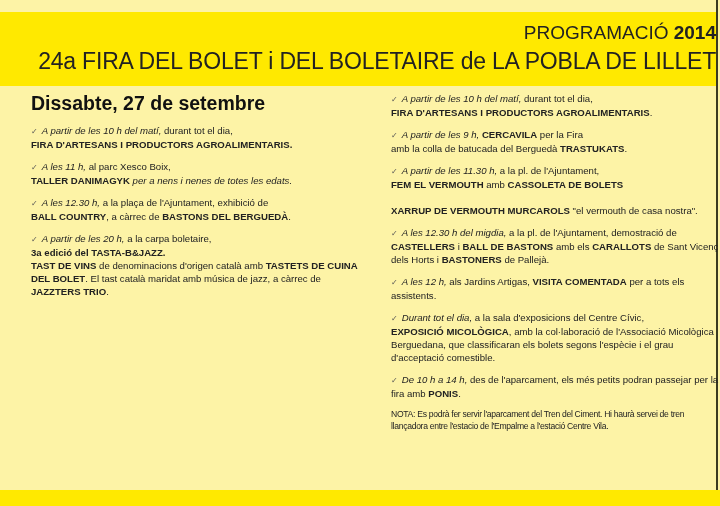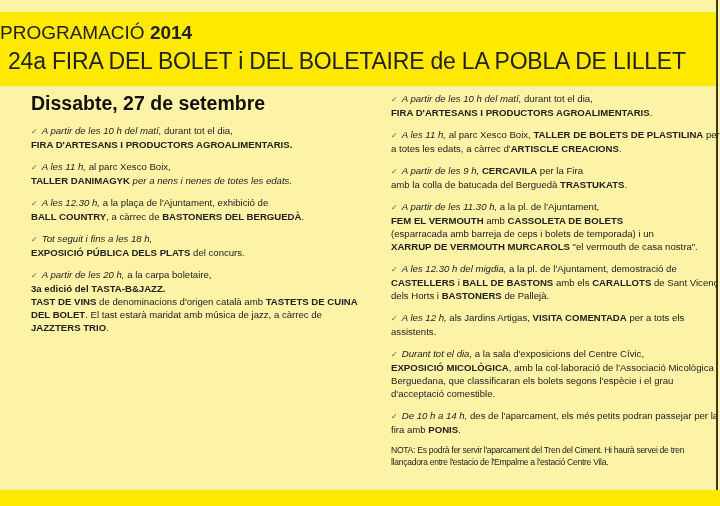--- a/index.html
+++ b/index.html
@@ -7,21 +7,21 @@
     width: 720px; height: 506px; overflow: hidden;
     background: #fdf3a6;
     font-family: "Liberation Sans", sans-serif;
     color: #1a1a10;
     position: relative;
   }
   .top-strip { position: absolute; left: 0; top: 0; width: 720px; height: 12px; background: #fdf3a6; }
   .header-band {
     position: absolute; left: 0; top: 12px; width: 716px; height: 74px;
     background: #ffe900;
-    text-align: left;
+    text-align: right;
   }
   .header-line1 {
     position: absolute; left: 0; right: 0; top: 10px;
     font-size: 19px; letter-spacing: 0px; color: #222;
   }
   .header-line1 b { font-weight: bold; }
   .header-line2 {
     position: absolute; left: 8px; right: 0; top: 36px;
     font-size: 23px; color: #222; letter-spacing: -0.2px;
   }
@@ -58,32 +58,30 @@
 </div>
 
 <div class="right-border"></div>
 <div class="right-fill"></div>
 
 <div class="col col-left">
   <div class="day-title">Dissabte, 27 de setembre</div>
   <div>
       <div class="item"><span class="chk">✓</span><i>A partir de les 10 h del matí,</i><span> durant tot el dia,</span><br><b>FIRA D'ARTESANS I PRODUCTORS AGROALIMENTARIS.</b></div>
       <div class="item"><span class="chk">✓</span><i>A les 11 h,</i><span> al parc Xesco Boix,</span><br><b>TALLER DANIMAGYK</b><i> per a nens i nenes de totes les edats.</i></div>
-      <div class="item"><span class="chk">✓</span><i>A les 12.30 h,</i><span> a la plaça de l'Ajuntament, exhibició de</span><br><b>BALL COUNTRY</b><span>, a càrrec de </span><b>BASTONERS DEL BERGUEDÀ</b><span>.</span></div>
-      <div class="item"><span class="chk">✓</span><i>Tot seguit i fins a les 18 h,</i><br><b>EXPOSICIÓ PÚBLICA DELS PLATS</b><span> del concurs.</span></div>
-      <div class="item"><span class="chk">✓</span><i>A  partir de les 20 h,</i><span> a la carpa boletaire,</span><br><b>3a edició del TASTA-B&amp;JAZZ.</b><br><b>TAST DE VINS</b><span> de denominacions d'origen català amb </span><b>TASTETS DE CUINA DEL BOLET</b><span>. El tast estarà maridat amb música de jazz, a càrrec de </span><b>JAZZTERS TRIO</b><span>.</span></div>
+      <div class="item"><span class="chk">✓</span><i>A les 12.30 h,</i><span> a la plaça de l'Ajuntament, exhibició de</span><br><b>BALL COUNTRY</b><span>, a càrrec de </span><b>BASTONS DEL BERGUEDÀ</b><span>.</span></div>
+      <div class="item"><span class="chk">✓</span><i>A  partir de les 20 h,</i><span> a la carpa boletaire,</span><br><b>3a edició del TASTA-B&amp;JAZZ.</b><br><b>TAST DE VINS</b><span> de denominacions d'origen català amb </span><b>TASTETS DE CUINA DEL BOLET</b><span>. El tast català maridat amb música de jazz, a càrrec de </span><b>JAZZTERS TRIO</b><span>.</span></div>
     </div>
 </div>
 
 <div class="col col-right">
   <div>
       <div class="item"><span class="chk">✓</span><i>A  partir de les 10 h del matí,</i><span> durant tot el dia,</span><br><b>FIRA D'ARTESANS I PRODUCTORS AGROALIMENTARIS</b><span>.</span></div>
-      <div class="item"><span class="chk">✓</span><i>A les 11 h,</i><span> al parc Xesco Boix, </span><b>TALLER DE BOLETS DE PLASTILINA</b><span> per a totes les edats, a càrrec d'</span><b>ARTISCLE CREACIONS</b><span>.</span></div>
       <div class="item"><span class="chk">✓</span><i>A partir de les 9 h,</i><span> </span><b>CERCAVILA</b><span> per la Fira</span><br><span>amb la colla de batucada del Berguedà </span><b>TRASTUKATS</b><span>.</span></div>
-      <div class="item"><span class="chk">✓</span><i>A partir de les 11.30 h,</i><span> a la pl. de l'Ajuntament,</span><br><b>FEM EL VERMOUTH</b><span> amb </span><b>CASSOLETA DE BOLETS</b><br><span>(esparracada amb barreja de ceps i bolets de temporada) i un</span><br><b>XARRUP DE VERMOUTH MURCAROLS</b><span> "el vermouth de casa nostra".</span></div>
+      <div class="item"><span class="chk">✓</span><i>A partir de les 11.30 h,</i><span> a la pl. de l'Ajuntament,</span><br><b>FEM EL VERMOUTH</b><span> amb </span><b>CASSOLETA DE BOLETS</b><br><br><b>XARRUP DE VERMOUTH MURCAROLS</b><span> "el vermouth de casa nostra".</span></div>
       <div class="item"><span class="chk">✓</span><i>A les 12.30 h del migdia,</i><span> a la pl. de l'Ajuntament, demostració de </span><b>CASTELLERS</b><span> i </span><b>BALL DE BASTONS</b><span> amb els </span><b>CARALLOTS</b><span> de Sant Vicenç dels Horts i </span><b>BASTONERS</b><span> de Pallejà.</span></div>
       <div class="item"><span class="chk">✓</span><i>A les 12 h,</i><span> als Jardins Artigas, </span><b>VISITA COMENTADA</b><span> per a tots els assistents.</span></div>
       <div class="item"><span class="chk">✓</span><i>Durant tot el dia,</i><span> a la sala d'exposicions del Centre Cívic,</span><br><b>EXPOSICIÓ MICOLÒGICA</b><span>, amb la col·laboració de l'Associació Micològica  Berguedana, que classificaran els bolets segons l'espècie i el grau d'acceptació comestible.</span></div>
       <div class="item"><span class="chk">✓</span><i>De 10 h a 14 h,</i><span> des de l'aparcament, els més petits podran passejar per la fira amb </span><b>PONIS</b><span>.</span></div>
     </div>
   <div class="note">NOTA: Es podrà fer servir l'aparcament del Tren del Ciment. Hi haurà servei de tren llançadora entre l'estacio de l'Empalme a l'estació Centre Vila.</div>
 </div>
 
 <div class="bottom-band"></div>
 

